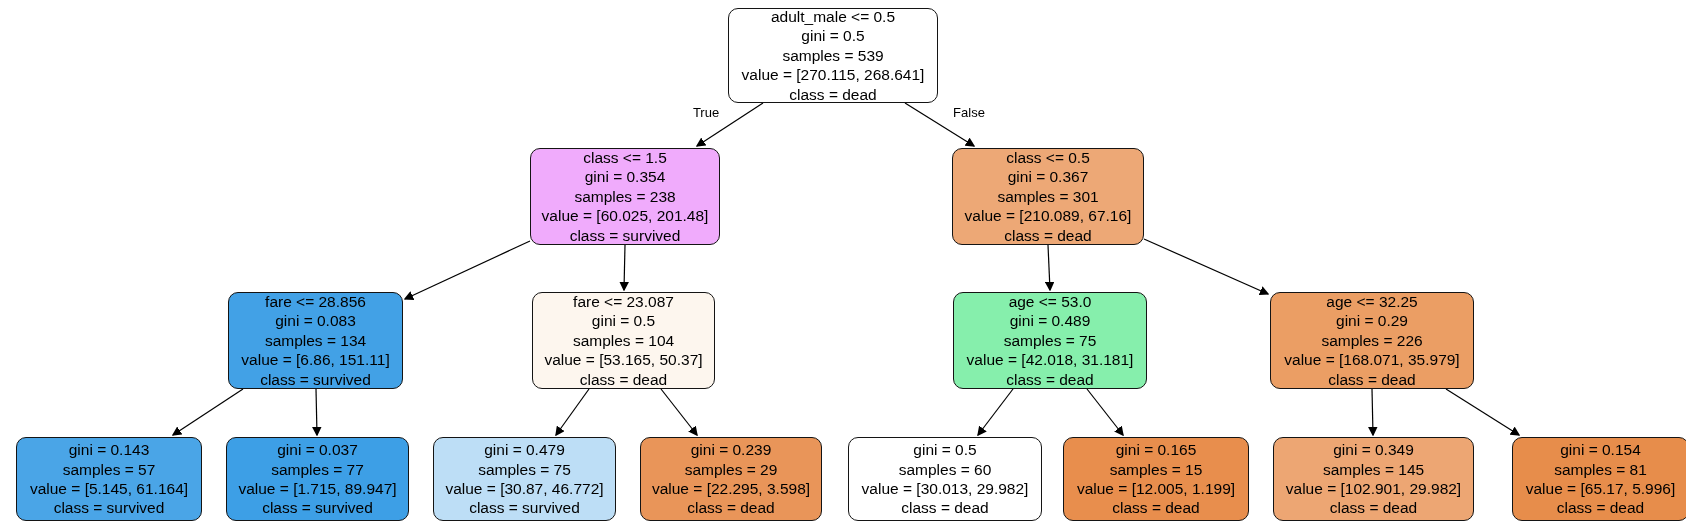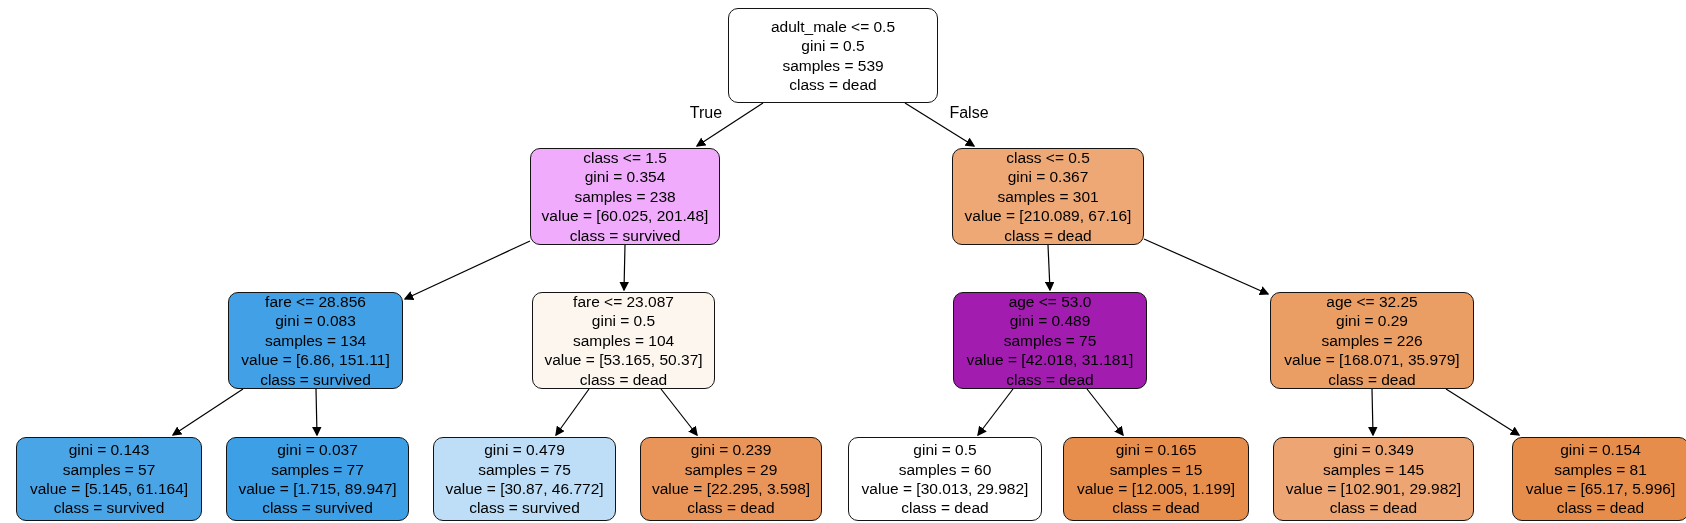--- a/index.html
+++ b/index.html
@@ -26,21 +26,21 @@
     font-size:15.5px;
     line-height:19.4px;
     white-space:nowrap;
     overflow:hidden;
   }
   .node span{display:block;}
   .edge-label{
     position:absolute;
     width:70px;
     text-align:center;
-    font-size:16px;
+    font-size:13px;
     line-height:19px;
   }
 </style>
 </head>
 <body>
 
 <div id="canvas">
 
   <svg id="edges" xmlns="http://www.w3.org/2000/svg">
     <defs>
@@ -64,20 +64,21 @@
     <line x1="1446" y1="389" x2="1519" y2="435" marker-end="url(#arrow)"></line>
   </svg>
 
   <span class="edge-label" style="left:671px;top:103px;">True</span>
   <span class="edge-label" style="left:934px;top:103px;">False</span>
 
   <div class="node" style="left: 728px; top: 8px; width: 210px; height: 95px; background-color: rgb(255, 255, 255);">
     <span>adult_male &lt;= 0.5</span>
     <span>gini = 0.5</span>
     <span>samples = 539</span>
+    <span>value = [270.115, 268.641]</span>
     <span>class = dead</span>
   </div>
 
   <div class="node" style="left: 530px; top: 148px; width: 190px; height: 97px; background-color: #f0abfc;">
     <span>class &lt;= 1.5</span>
     <span>gini = 0.354</span>
     <span>samples = 238</span>
     <span>value = [60.025, 201.48]</span>
     <span>class = survived</span>
   </div>
@@ -99,21 +100,21 @@
   </div>
 
   <div class="node" style="left: 532px; top: 292px; width: 183px; height: 97px; background-color: rgb(253, 246, 238);">
     <span>fare &lt;= 23.087</span>
     <span>gini = 0.5</span>
     <span>samples = 104</span>
     <span>value = [53.165, 50.37]</span>
     <span>class = dead</span>
   </div>
 
-  <div class="node" style="left: 953px; top: 292px; width: 194px; height: 97px; background-color: #a21caf;">
+  <div class="node" style="left: 953px; top: 292px; width: 194px; height: 97px; background-color: #86efac;">
     <span>age &lt;= 53.0</span>
     <span>gini = 0.489</span>
     <span>samples = 75</span>
     <span>value = [42.018, 31.181]</span>
     <span>class = dead</span>
   </div>
 
   <div class="node" style="left: 1270px; top: 292px; width: 204px; height: 97px; background-color: rgb(235, 158, 100);">
     <span>age &lt;= 32.25</span>
     <span>gini = 0.29</span>

